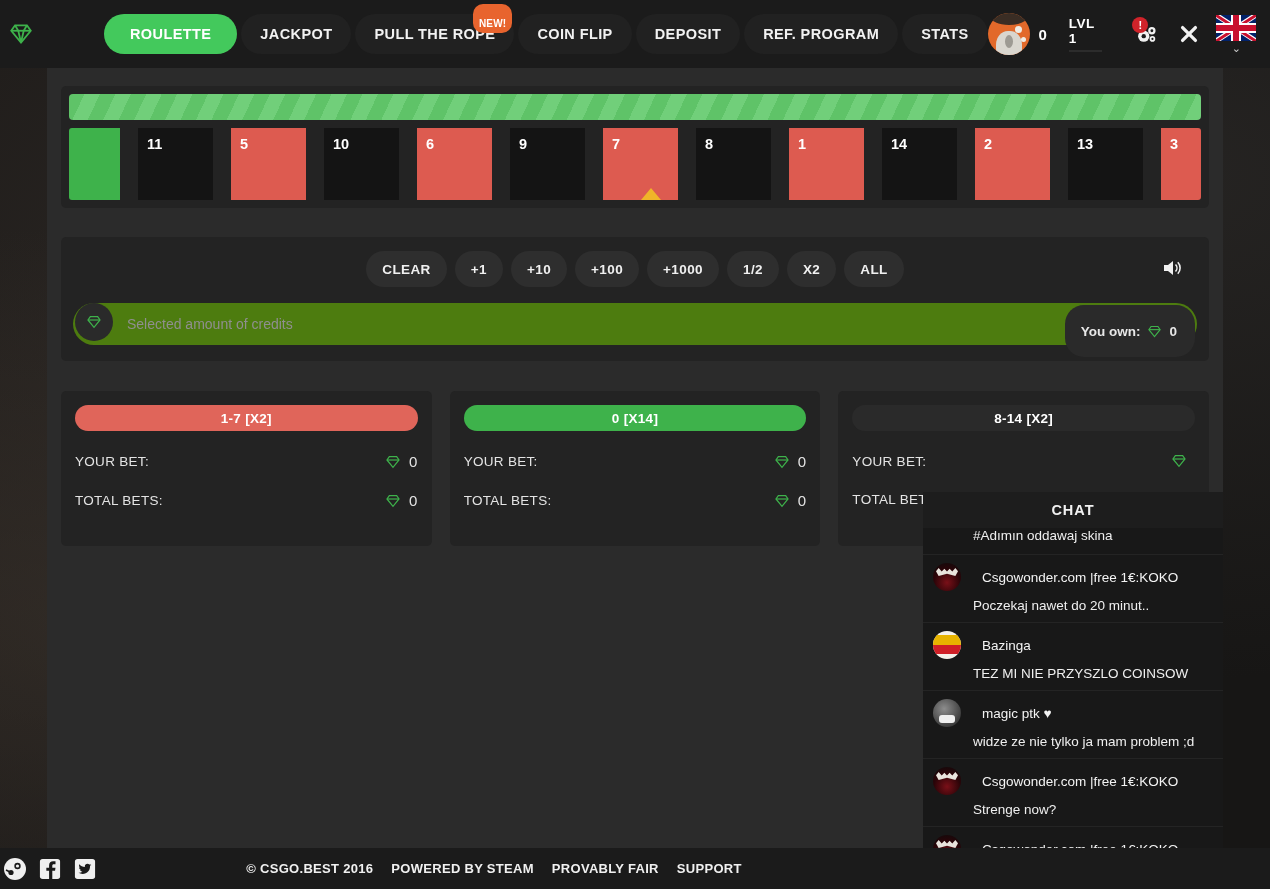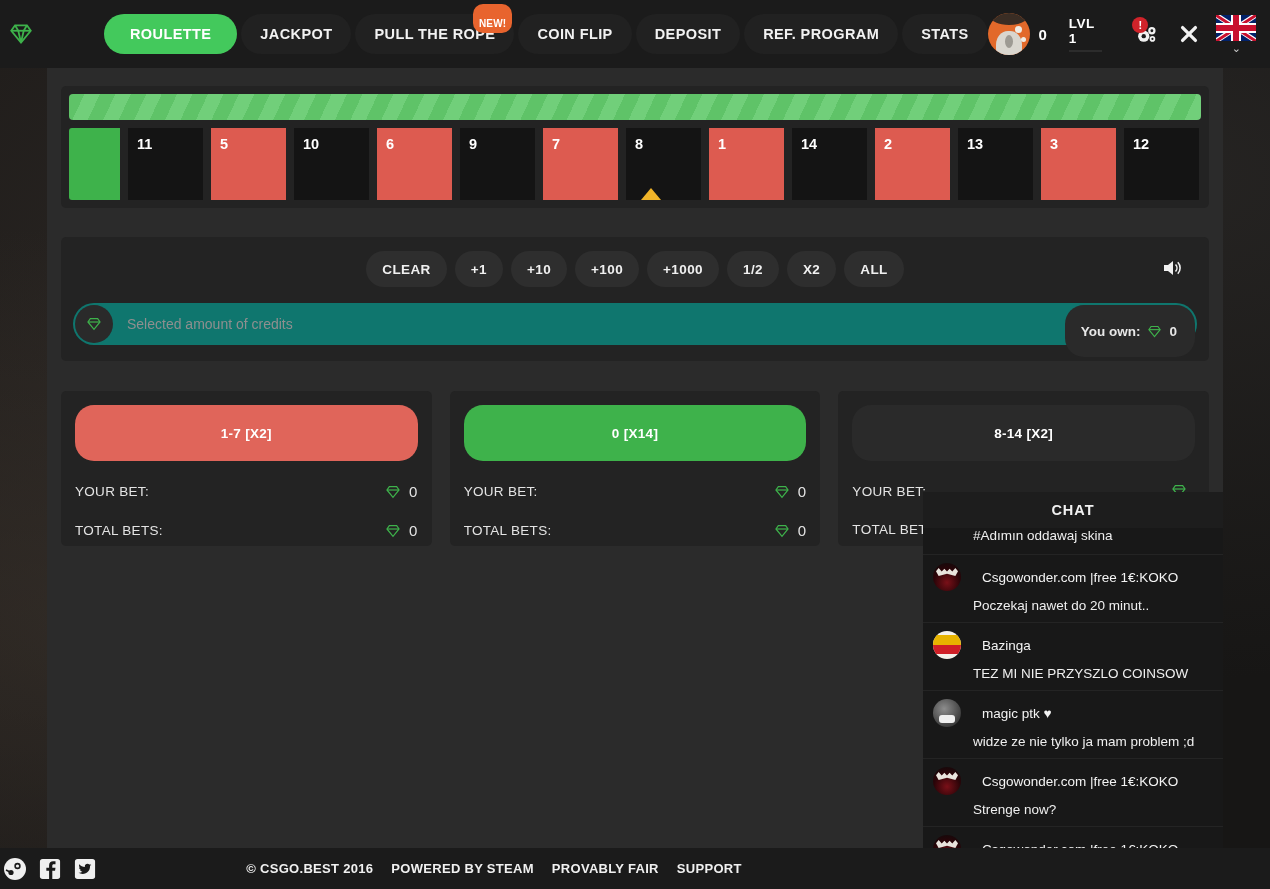--- a/index.html
+++ b/index.html
@@ -105,21 +105,21 @@
   .inner { padding: 18px 14px 0 14px; }
 
   
   .strip-box { background: #232323; border-radius: 5px; padding: 8px; }
   .bar {
     height: 26px; border-radius: 4px;
     background: repeating-linear-gradient(115deg,
       #5fc368 0px, #5fc368 14px, #71cf7a 14px, #71cf7a 28px);
     margin-bottom: 8px;
   }
-  .tiles { display: flex; height: 72px; gap: 8px; position: relative; overflow: hidden; border-radius:3px;}
+  .tiles { display: flex; height: 72px; gap: 18px; position: relative; overflow: hidden; border-radius:3px;}
   .tile {
     width: 75px; flex: none; position: relative;
     color: #fff; font-size: 14.5px; font-weight: bold;
   }
   .tile span { position: absolute; top: 8px; left: 9px; }
   .tile.green { background: #3eb24b; }
   .tile.red { background: #dd5b50; }
   .tile.black { background: #141414; }
   .tile.half { width: 51px; }
   .tile.half-end { width: 58px; }
@@ -139,22 +139,22 @@
     min-width: 44px; height: 36px; padding: 0 16px;
     display:flex; align-items:center; justify-content:center;
     background: #2e2e2e; border-radius: 18px;
     color: #f0f0f0; font-size: 13.5px; font-weight: bold; letter-spacing: .4px;
     cursor: pointer; user-select:none;
   }
   .sound-btn { position:absolute; right: 24px; top: 19px; cursor:pointer; }
 
   .amount-row {
     margin: 16px 12px 0 12px; height: 42px;
-    background: #0f766e; border-radius: 21px;
-    display:flex; align-items:center; position: relative;
+    background: #4d7c0f; border-radius: 21px;
+    display:flex; position: relative;
   }
   .gem-pill {
     width: 38px; height: 38px; margin-left: 2px; border-radius:50%;
     background:#2a2a2a; display:flex; align-items:center; justify-content:center; flex:none;
   }
   .amount-input {
     flex: 1; background: transparent; border: 0; outline: none;
     color: #cfcfcf; font-size: 14px; padding-left: 14px;
     font-family: "Liberation Sans", sans-serif;
   }
@@ -163,21 +163,21 @@
     position:absolute; right: 2px; top: 2px; height: 52px;
     background: #2a2a2a; border-radius: 19px; padding: 0 18px 0 16px;
     display:flex; align-items:center; gap:7px;
     color:#e8e8e8; font-size: 13.5px; font-weight:bold;
   }
 
   
   .panels { display: flex; gap: 18px; margin-top: 30px; }
   .panel { flex: 1; background: #232323; border-radius: 5px; padding: 14px 14px 0 14px; height: 155px; }
   .panel-btn {
-    height: 56px; border-radius: 19px;
+    height: 26px; border-radius: 19px;
     display:flex; align-items:center; justify-content:center;
     color:#fff; font-size: 13.5px; font-weight: bold; letter-spacing: .3px;
     cursor:pointer; user-select:none;
   }
   .panel-btn.red { background: #e0655a; }
   .panel-btn.green { background: #3eb24b; }
   .panel-btn.dark { background: #2a2a2a; }
   .stat-row {
     display:flex; align-items:center; justify-content:space-between;
     margin-top: 22px; color:#e4e4e4; font-size: 13.5px; font-weight:normal; letter-spacing:.3px;

